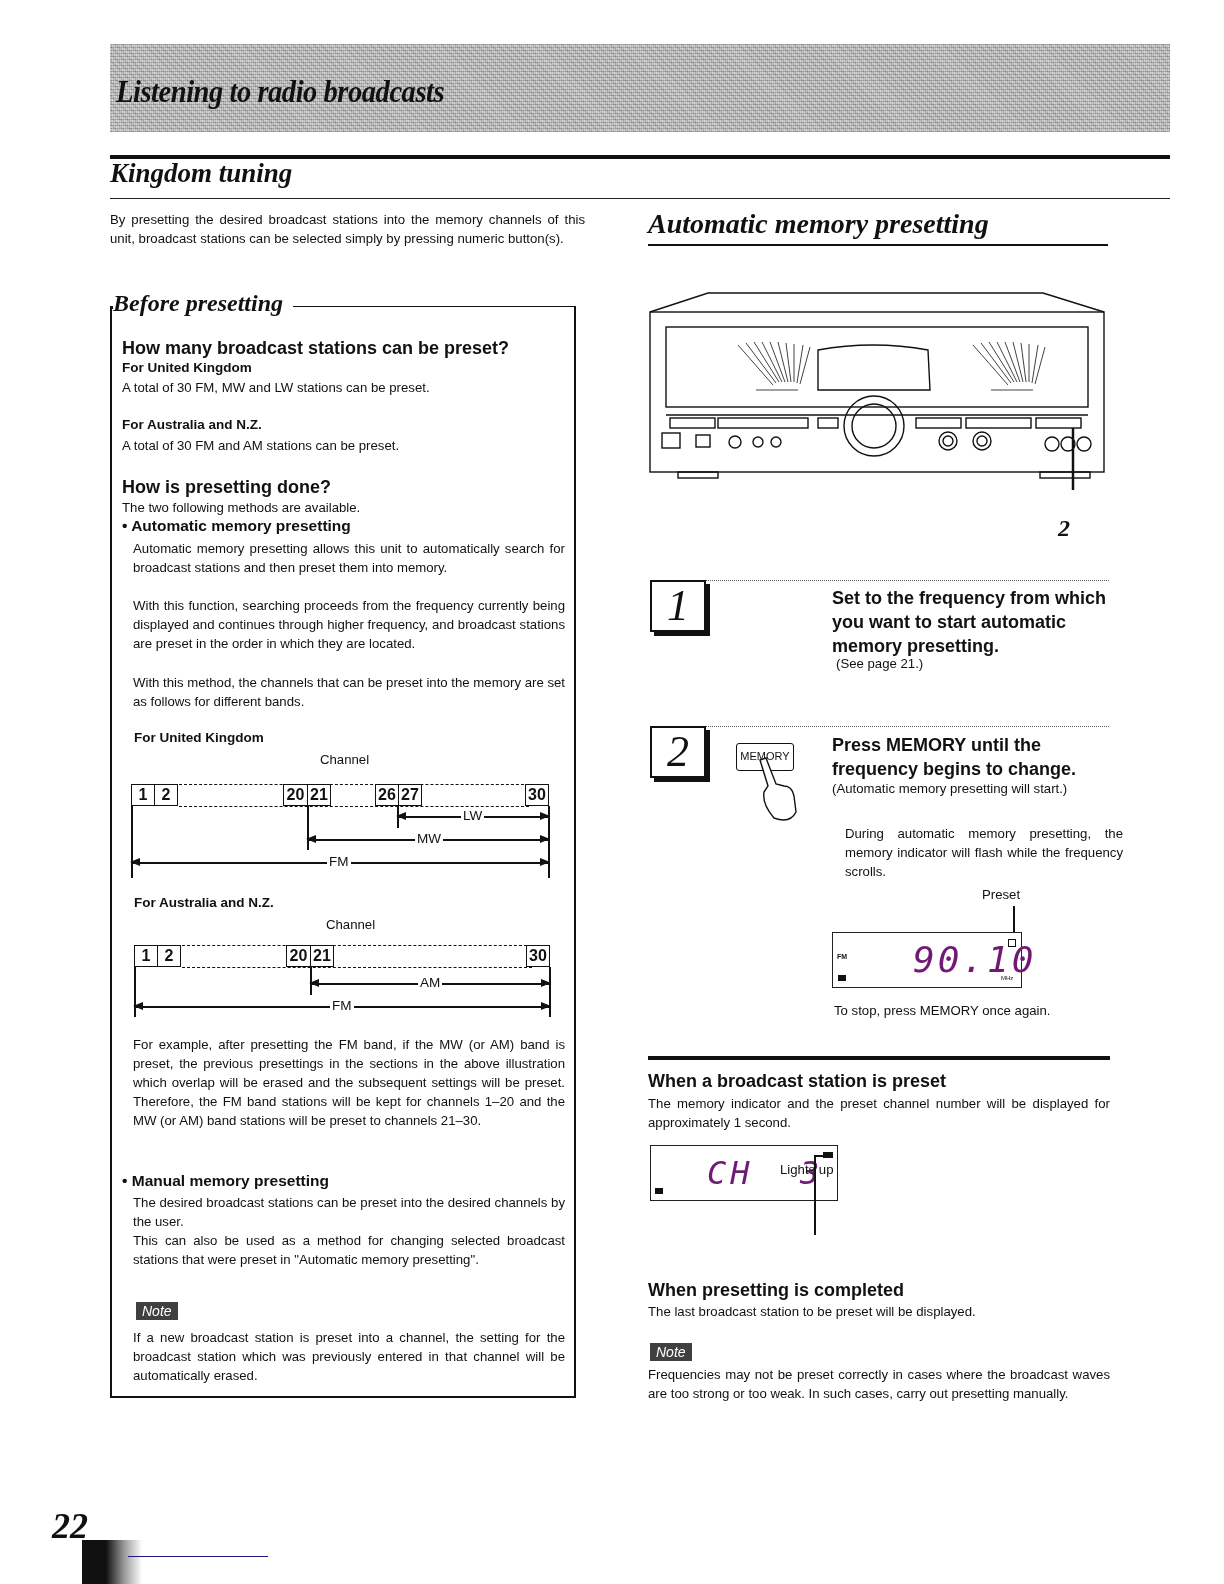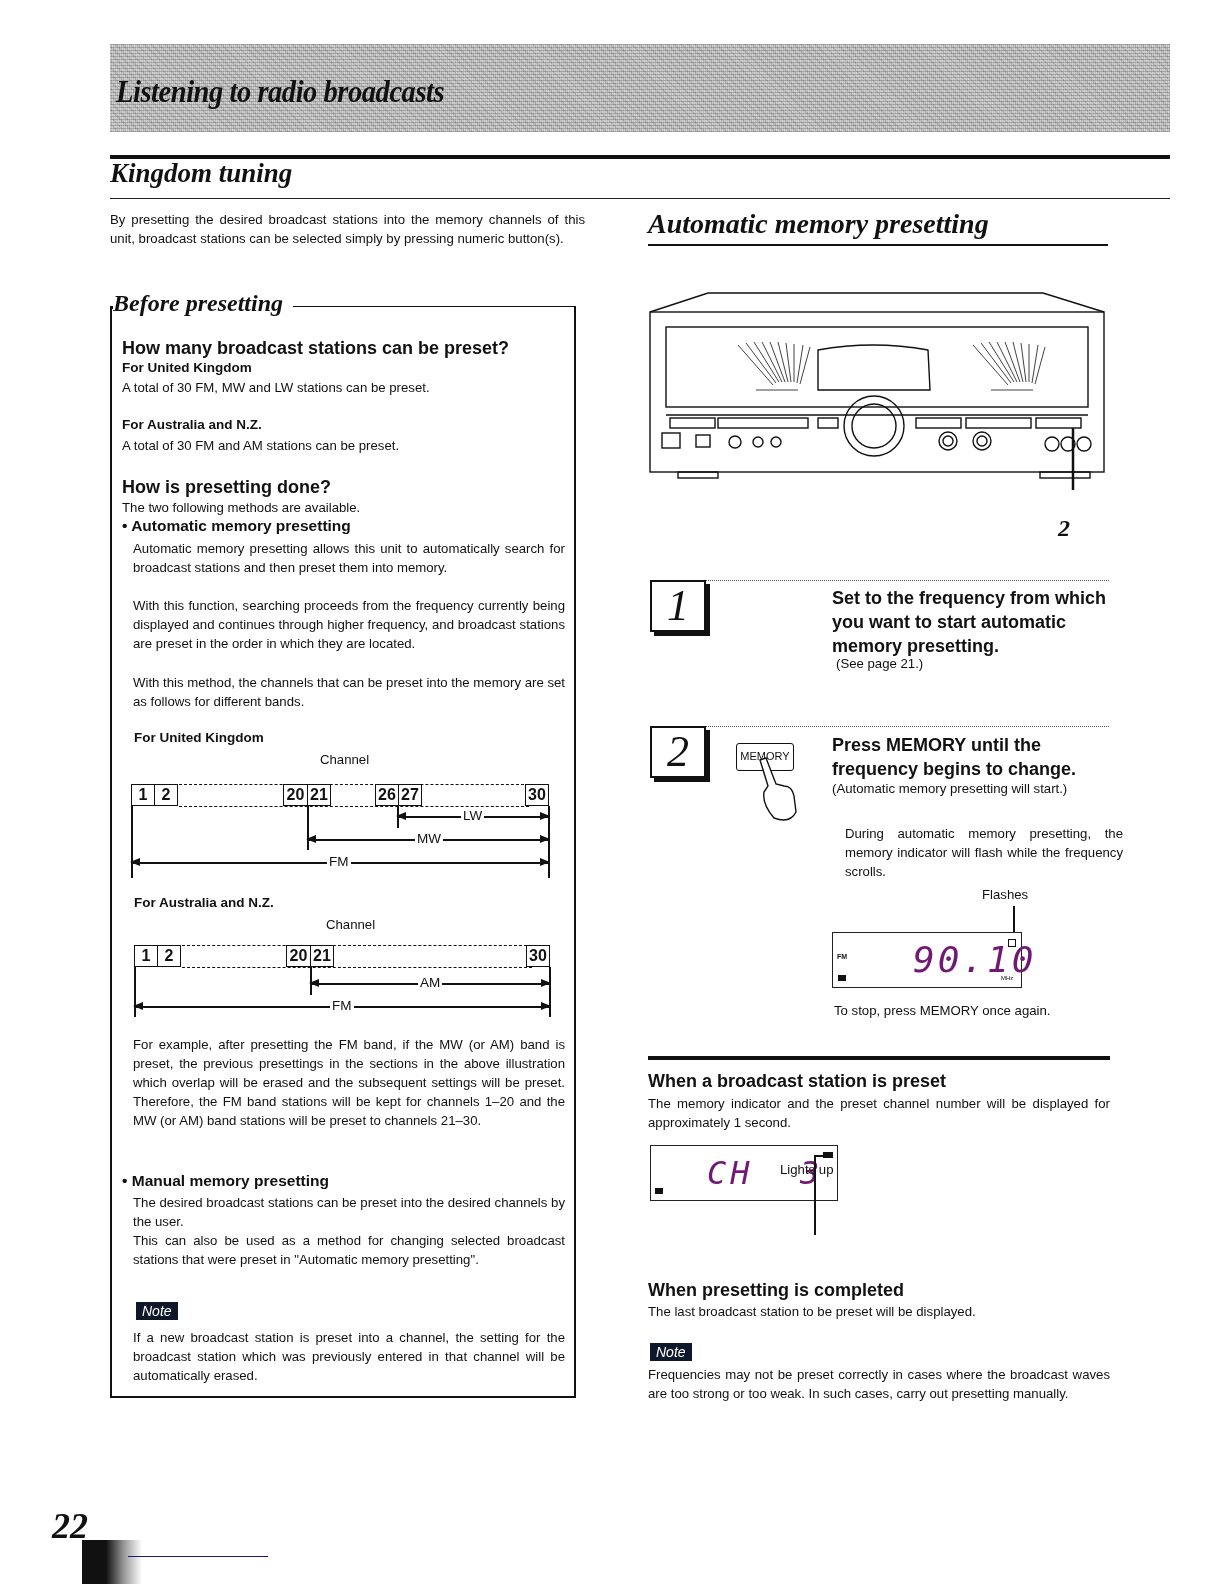--- a/index.html
+++ b/index.html
@@ -35,21 +35,21 @@
   .cell { position: absolute; height: 22px; border: 1.5px solid #111; font-family: "Liberation Sans", sans-serif;
     font-weight: bold; font-size: 16px; text-align: center; line-height: 19px; background: #fff; }
   .dash { position: absolute; border-top: 1.5px dashed #111; height: 0; }
   .vline { position: absolute; width: 1.5px; background: #111; }
   .arrow { position: absolute; height: 1.5px; background: #111; }
   .arrow::before, .arrow::after { content: ""; position: absolute; top: -4px; border-top: 4.5px solid transparent; border-bottom: 4.5px solid transparent; }
   .arrow::before { left: -1px; border-right: 10px solid #111; }
   .arrow::after { right: -1px; border-left: 10px solid #111; }
   .arrow-label { position: absolute; background: #fff; font-size: 13.5px; padding: 0 2px; line-height: 14px; }
 
-  .note-badge { position: absolute; background: #0f172a; color: #fff; font-style: italic; font-size: 14px; padding: 1px 6px; }
+  .note-badge { position: absolute; background: #404040; color: #fff; font-style: italic; font-size: 14px; padding: 1px 6px; }
 
   
   .r-title { left: 648px; top: 208px; font-family: "Liberation Serif", serif; font-style: italic; font-weight: bold; font-size: 28px; }
   .r-rule { left: 648px; top: 244px; width: 460px; height: 2px; background: #111; }
   .step-num { position: absolute; width: 56px; height: 52px; border: 2px solid #111; font-family: "Liberation Serif", serif;
     font-style: italic; font-size: 44px; text-align: center; line-height: 48px; box-shadow: 4px 4px 0 #111; background: #fff; }
   .dotrule { position: absolute; height: 0; border-top: 1.5px dotted #555; }
   .step-h { font-weight: bold; font-size: 18px; line-height: 24px; }
   .lcd { position: absolute; border: 1.5px solid #222; background: #fff; }
   .seg { position: absolute; font-family: "DejaVu Sans Mono", monospace; font-style: italic; font-weight: normal; color: #701a75; }
@@ -212,21 +212,21 @@
 <div class="step-num" style="left:650px; top:726px;">2</div>
 <div class="abs" style="left:736px; top:743px; width:58px; height:28px; border:1.5px solid #111; border-radius:3px; font-size:11px; text-align:center; line-height:25px;">MEMORY</div>
 <div class="abs" style="left:754px; top:756px;">
   <svg width="50" height="70" viewBox="0 0 50 70">
       <path d="M6,4 L14,30 L10,36 Q8,48 20,62 Q36,68 42,56 L40,40 Q38,30 30,30 L22,28 L12,2 Z" fill="#fff" stroke="#111" stroke-width="1.4"></path>
     </svg>
 </div>
 <div class="abs step-h" style="left:832px; top:733px; width:285px;">Press MEMORY until the frequency begins to change.</div>
 <div class="abs txt" style="left:832px; top:779px;">(Automatic memory presetting will start.)</div>
 <div class="abs txt just" style="left:832px; top:824px; width:278px;margin-left:13px;">During automatic memory presetting, the memory indicator will flash while the frequency scrolls.</div>
-<div class="abs txt" style="left:982px; top:885px;">Flashes</div>
+<div class="abs txt" style="left:982px; top:885px;">Preset</div>
 <div class="abs" style="left:1013px; top:906px; width:1.5px; height:30px; background:#111;"></div>
 
 <div class="lcd" style="left:832px; top:932px; width:190px; height:56px;">
   <div class="abs" style="left:4px; top:20px; font-size:7px; font-weight:bold;">FM</div>
   <div class="abs" style="left:5px; top:42px; width:8px; height:6px; background:#111;"></div>
   <div class="seg" style="left:80px; top:6px; font-size:36px; letter-spacing:3px;">90.10</div>
   <div class="abs" style="left:168px; top:42px; font-size:6px;">MHz</div>
   <div class="abs" style="left:175px; top:6px; width:8px; height:8px; border:1.5px solid #111;"></div>
 </div>
 <div class="abs txt" style="left:834px; top:1001px;">To stop, press MEMORY once again.</div>

